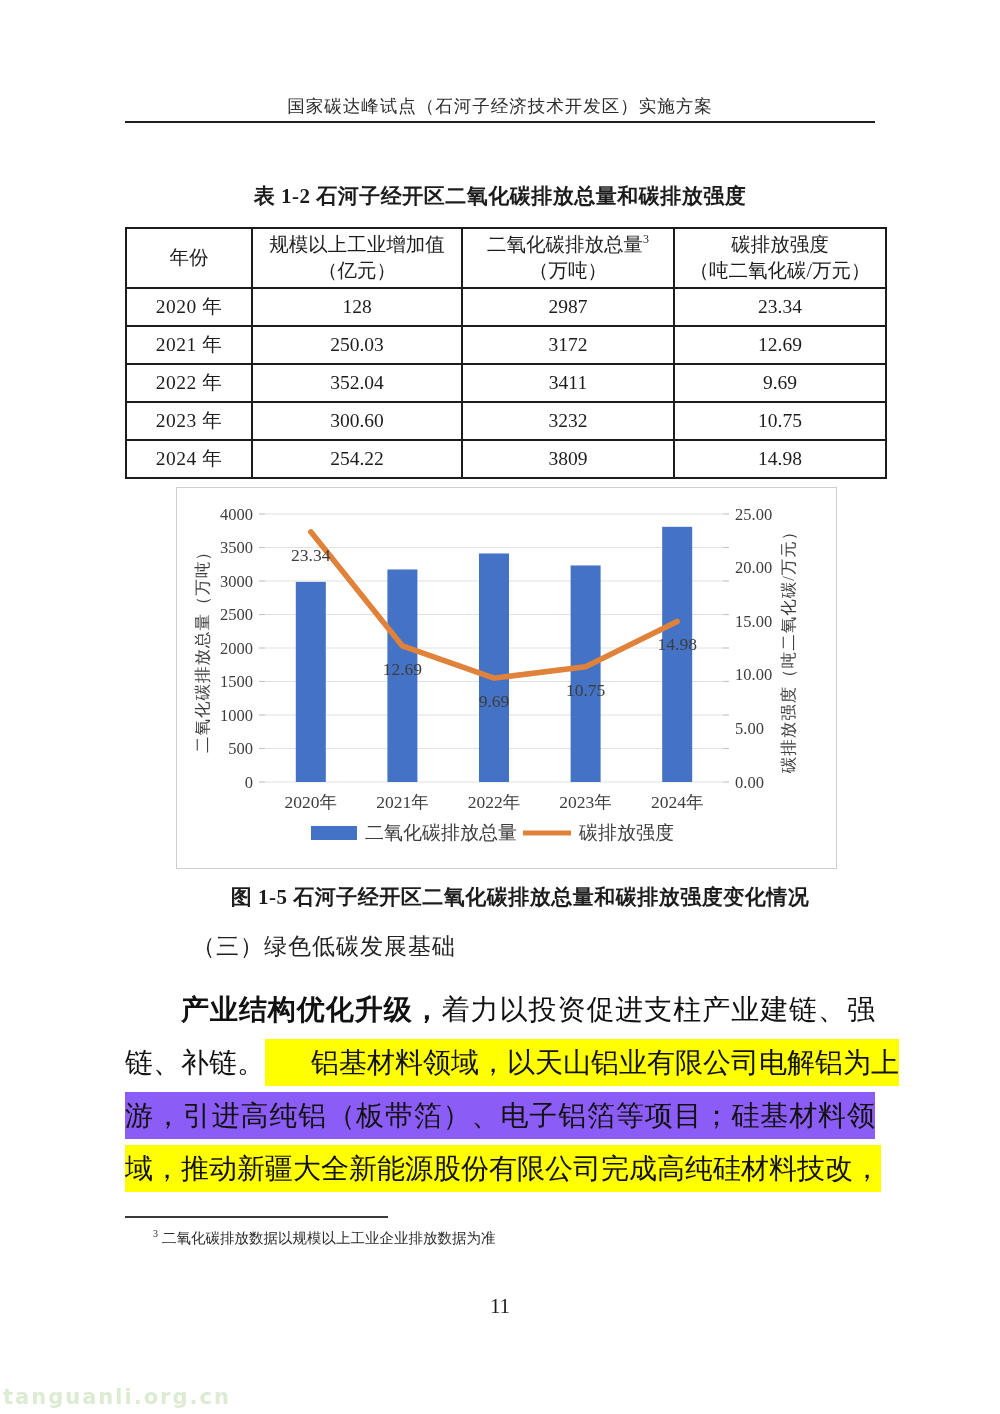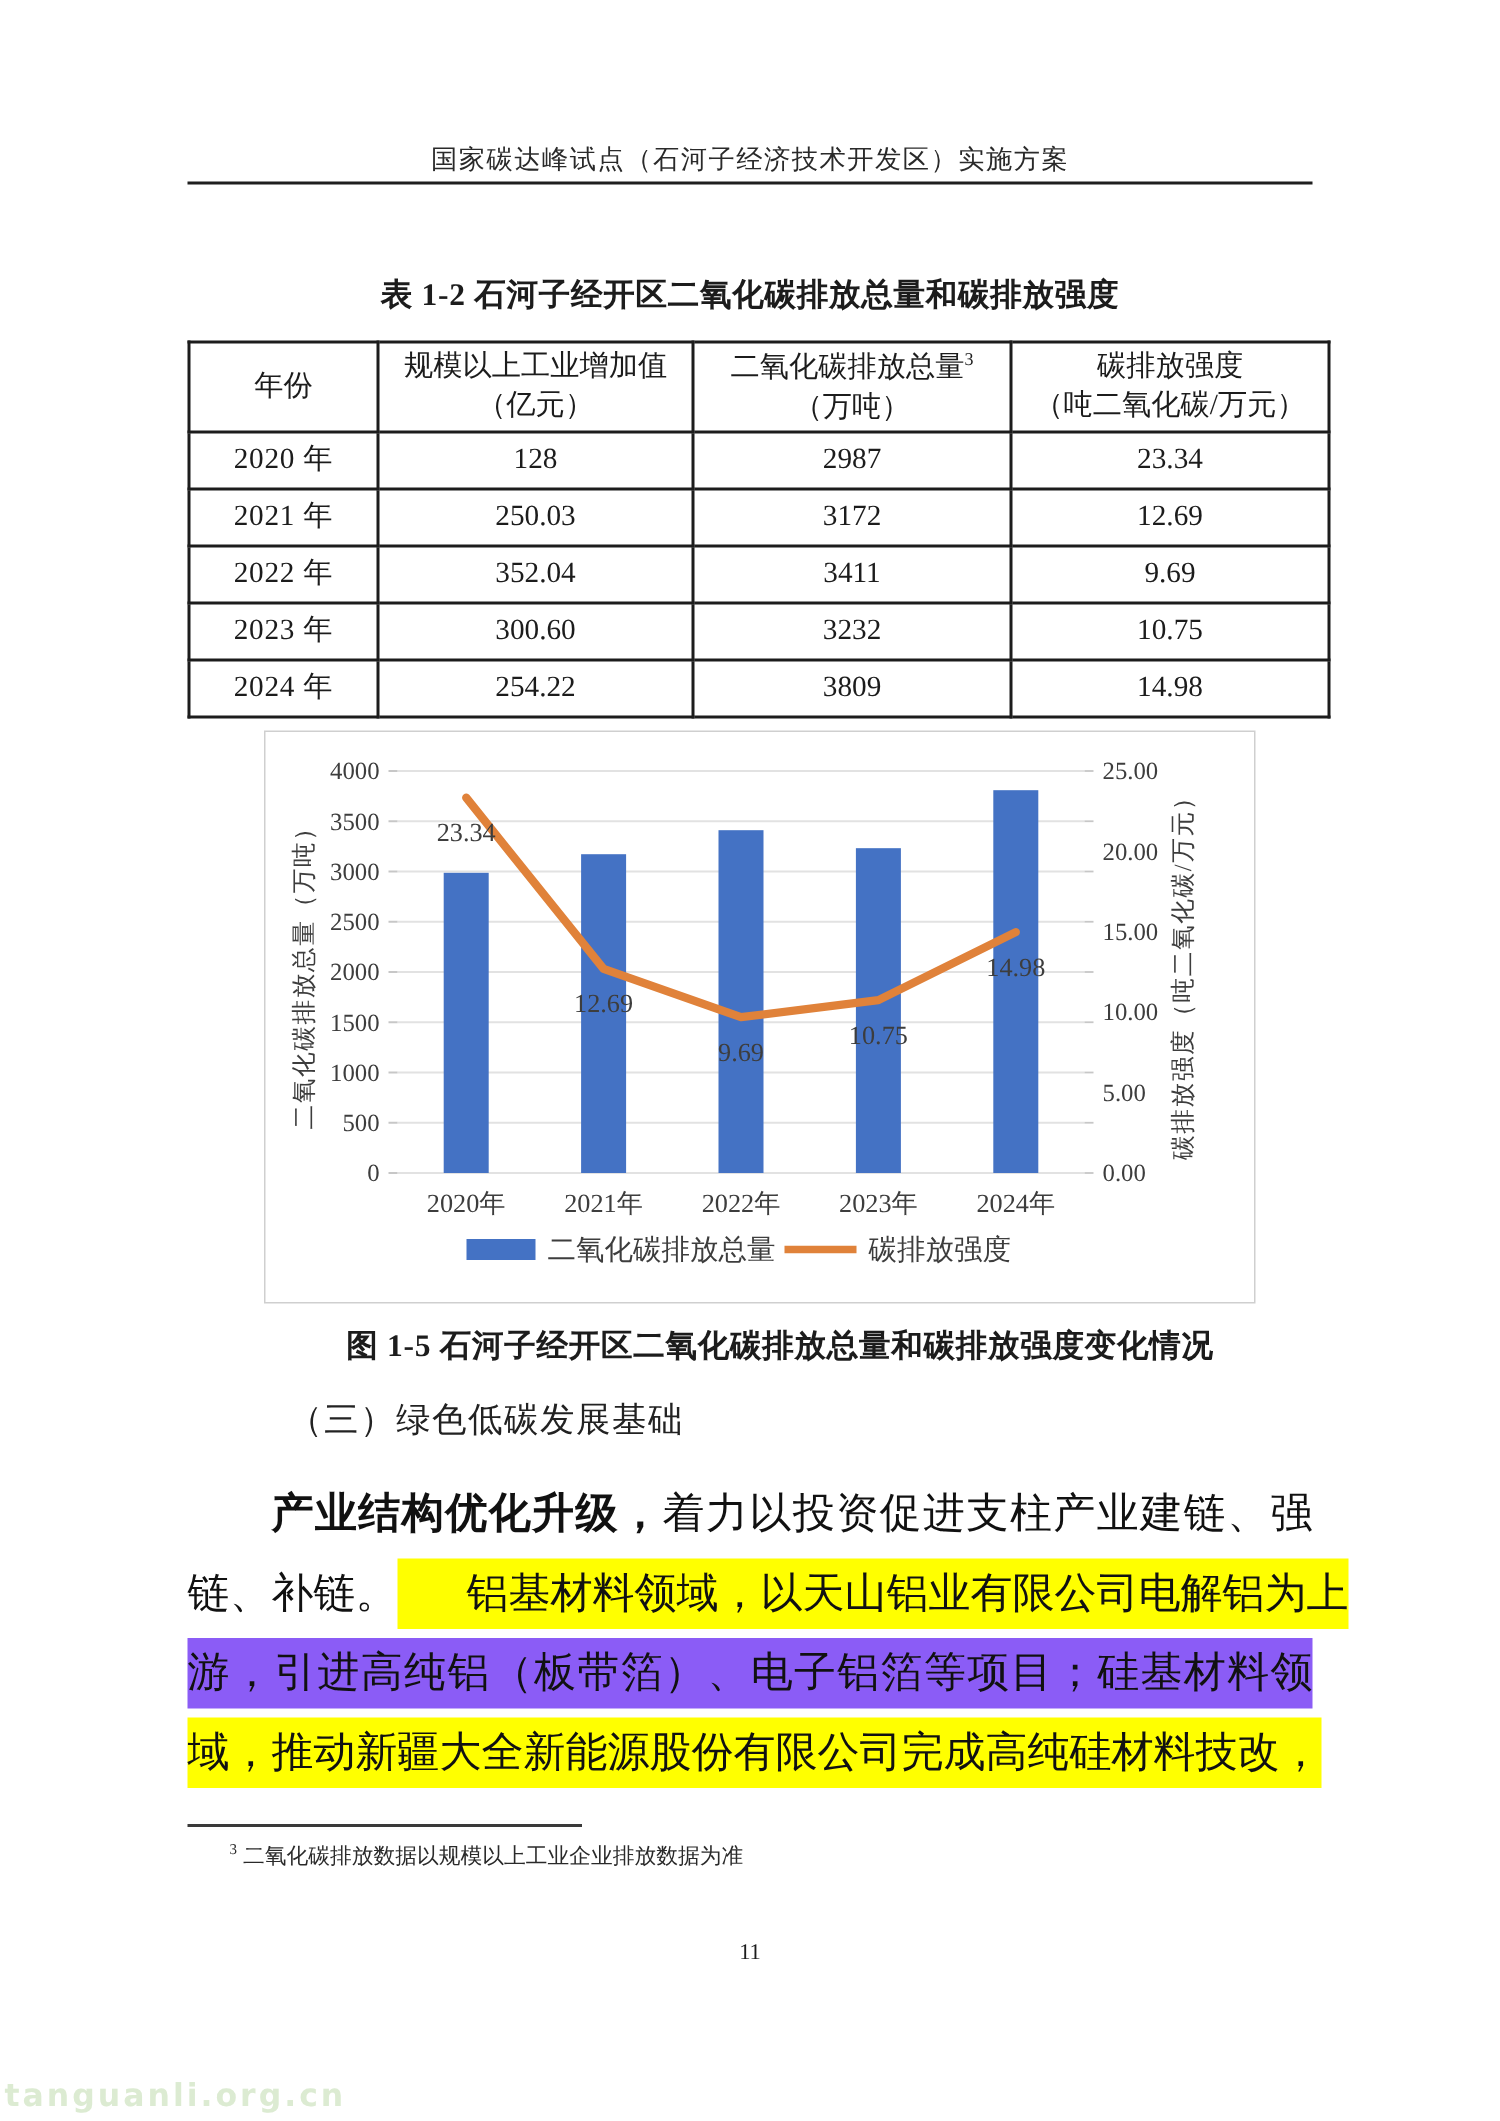--- a/index.html
+++ b/index.html
@@ -80,21 +80,21 @@
   
   .footnote-rule{
     top:1216px;left:125px;width:263px;height:0;border-top:2px solid #3a3a3a;
   }
   .footnote{
     top:1228px;left:125px;width:750px;font-size:14.5px;color:#2a2a2a;margin-left:28px;
   }
   .footnote sup{font-size:10px;margin-right:4px;}
 
   .page-number{
-    top:1294px;left:0;width:1000px;text-align:center;font-size:15px;
+    top:1294px;left:0;width:1000px;text-align:center;font-size:21px;
   }
 
   .watermark{
     left:3px;top:1385px;
     font-family:"DejaVu Sans","Liberation Sans",sans-serif;
     font-weight:bold;font-size:21px;letter-spacing:2px;
     color:#dcebd2;
   }
 </style>
 </head>

